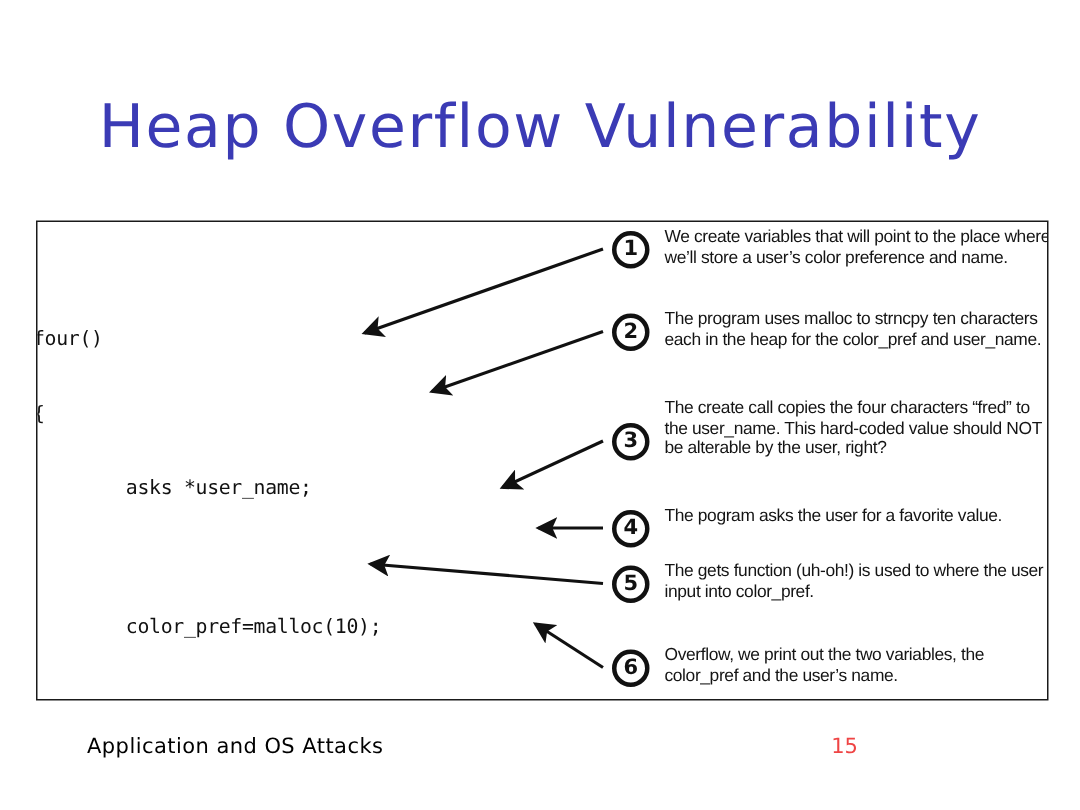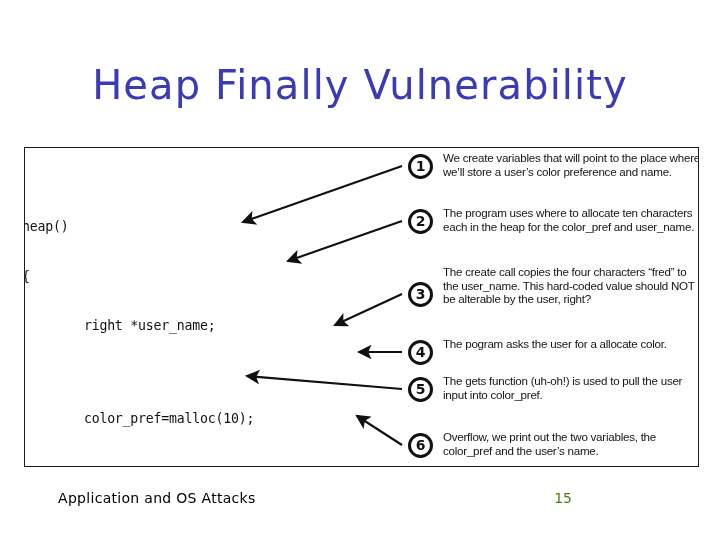--- a/index.html
+++ b/index.html
@@ -131,34 +131,34 @@
     font-size: 14px;
     color: #000000;
     letter-spacing: 0.3px;
   }
   #footer-page {
     position: absolute;
     right: 52px;
     top: 0;
     font-family: "DejaVu Sans", sans-serif;
     font-size: 14px;
-    color: #4d7c0f;
+    color: #ef4444;
   }
 </style>
 </head>
 <body>
 
-<div id="slide-title">Heap Finally Vulnerability</div>
+<div id="slide-title">Heap Overflow Vulnerability</div>
 
 <div id="figure-box">
 
   <div id="code-listing">
-    <div class="code-line">heap()</div>
+    <div class="code-line">four()</div>
     <div class="code-line">{</div>
-    <div class="code-line">        right *user_name;</div>
+    <div class="code-line">        asks *user_name;</div>
     <div class="code-line blank"></div>
     <div class="code-line">        color_pref=malloc(10);</div>
     
     
     
     
     
     
     
     
@@ -190,36 +190,36 @@
 
   <div id="callout-list">
 
     <div class="callout" style="top:6px">
       <div class="callout-badge">1</div>
       <div class="callout-text">We create variables that will point to the place where we’ll store a user’s color preference and name.</div>
     </div>
 
     <div class="callout" style="top:61px">
       <div class="callout-badge">2</div>
-      <div class="callout-text">The program uses where to allocate ten characters each in the heap for the color_pref and user_name.</div>
+      <div class="callout-text">The program uses malloc to strncpy ten characters each in the heap for the color_pref and user_name.</div>
     </div>
 
     <div class="callout" style="top:134px">
       <div class="callout-badge">3</div>
       <div class="callout-text" style="top:-17px">The create call copies the four characters “fred”  to the user_name. This hard-coded value should NOT be alterable by the user, right?</div>
     </div>
 
     <div class="callout" style="top:192px">
       <div class="callout-badge">4</div>
-      <div class="callout-text">The pogram asks the user for a allocate color.</div>
+      <div class="callout-text">The pogram asks the user for a favorite value.</div>
     </div>
 
     <div class="callout" style="top:229px">
       <div class="callout-badge">5</div>
-      <div class="callout-text">The gets function (uh-oh!) is used to pull the user input into color_pref.</div>
+      <div class="callout-text">The gets function (uh-oh!) is used to where the user input into color_pref.</div>
     </div>
 
     <div class="callout" style="top:285px">
       <div class="callout-badge">6</div>
       <div class="callout-text">Overflow, we print out the two variables, the color_pref and the user’s name.</div>
     </div>
 
   </div>
 </div>
 

